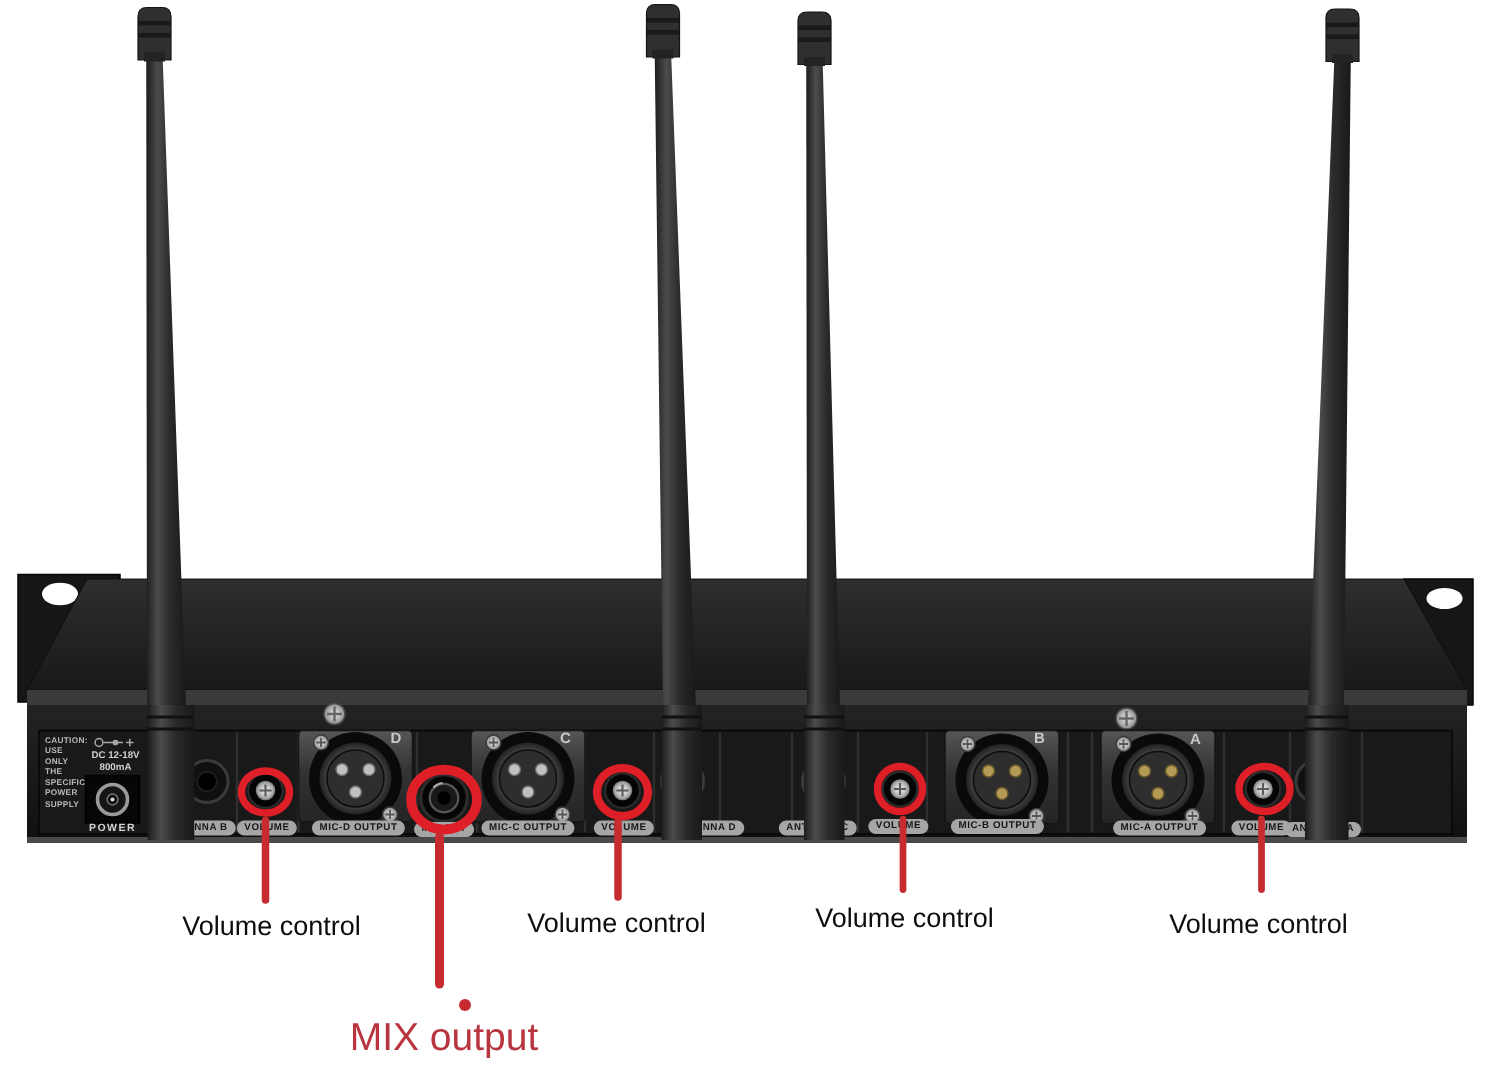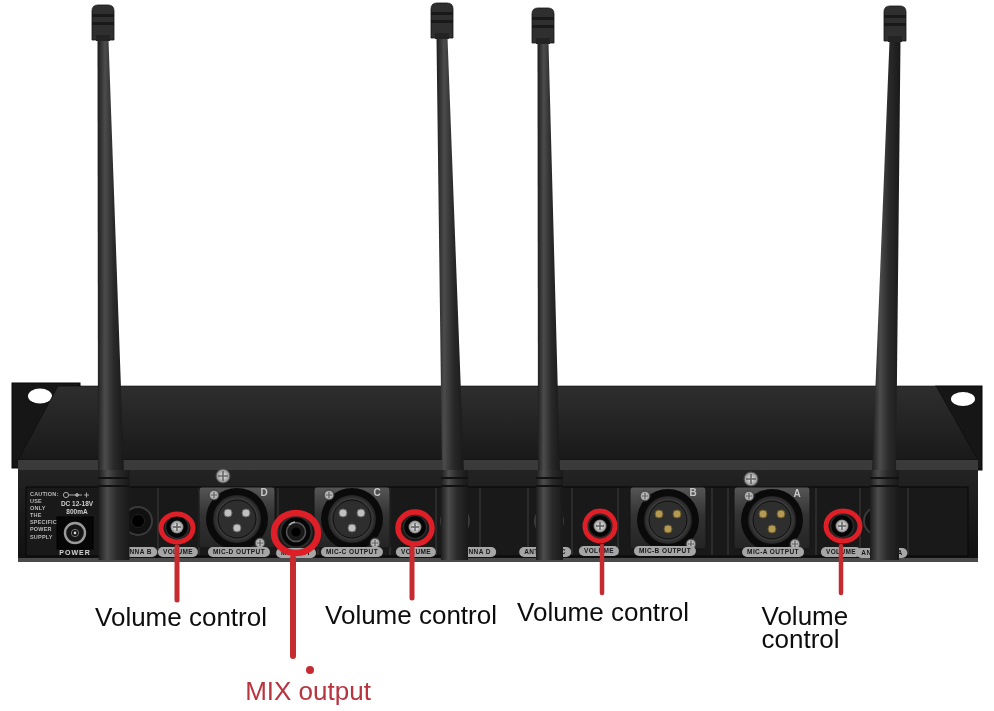--- a/index.html
+++ b/index.html
@@ -13,21 +13,21 @@
   .xlr-letter{position:absolute;transform:translateX(-50%);color:#c8c8c8;
               font-size:10px;font-weight:bold;line-height:11px;}
   .caution{position:absolute;left:30px;top:491px;width:40px;color:#b9b9b9;
            font-size:5.5px;font-weight:bold;line-height:7.1px;letter-spacing:.2px;}
   .dcline{position:absolute;transform:translateX(-50%);color:#cfcfcf;
           font-size:6.5px;font-weight:bold;line-height:7px;}
   .powerlbl{position:absolute;transform:translateX(-50%);color:#d2d2d2;
             font-size:7px;font-weight:bold;letter-spacing:1px;line-height:8px;}
   
   .callout{position:absolute;transform:translateX(-50%);color:var(--label-black,#0d0d0d);
-           font-size:26px;line-height:23px;}
+           font-size:18px;line-height:23px;}
   .callout-mix{position:absolute;transform:translateX(-50%);color:var(--mix-text-red,#b8343f);
                font-size:26px;font-weight:500;line-height:29px;}
 </style>
 </head>
 <body>
 
 <div class="scene">
 
   <svg class="layer" width="994" height="711" viewBox="0 0 994 711">
     <defs>
@@ -305,14 +305,14 @@
     <line x1="412" y1="548" x2="412" y2="598" style="stroke:var(--arrow-red,#c62b2f)" stroke-width="5" stroke-linecap="round"></line>
     <line x1="602" y1="546" x2="602" y2="593" style="stroke:var(--arrow-red,#c62b2f)" stroke-width="4.5" stroke-linecap="round"></line>
     <line x1="841" y1="546" x2="841" y2="593" style="stroke:var(--arrow-red,#c62b2f)" stroke-width="4.5" stroke-linecap="round"></line>
     <circle cx="310" cy="670" r="4" style="fill:var(--arrow-red,#c62b2f)"></circle>
   </svg>
 
   <span class="callout" style="left:181px;top:606px;">Volume control</span>
   <span class="callout" style="left:411px;top:604px;">Volume control</span>
   <span class="callout" style="left:603px;top:601px;">Volume control</span>
   <span class="callout" style="left:839px;top:605px;">Volume control</span>
-  <span class="callout-mix" style="left:308px;top:677px;text-align:right;">MIX output</span>
+  <span class="callout-mix" style="left:296px;top:677px;text-align:right;">MIX output</span>
 </div>
 
 </body></html>

